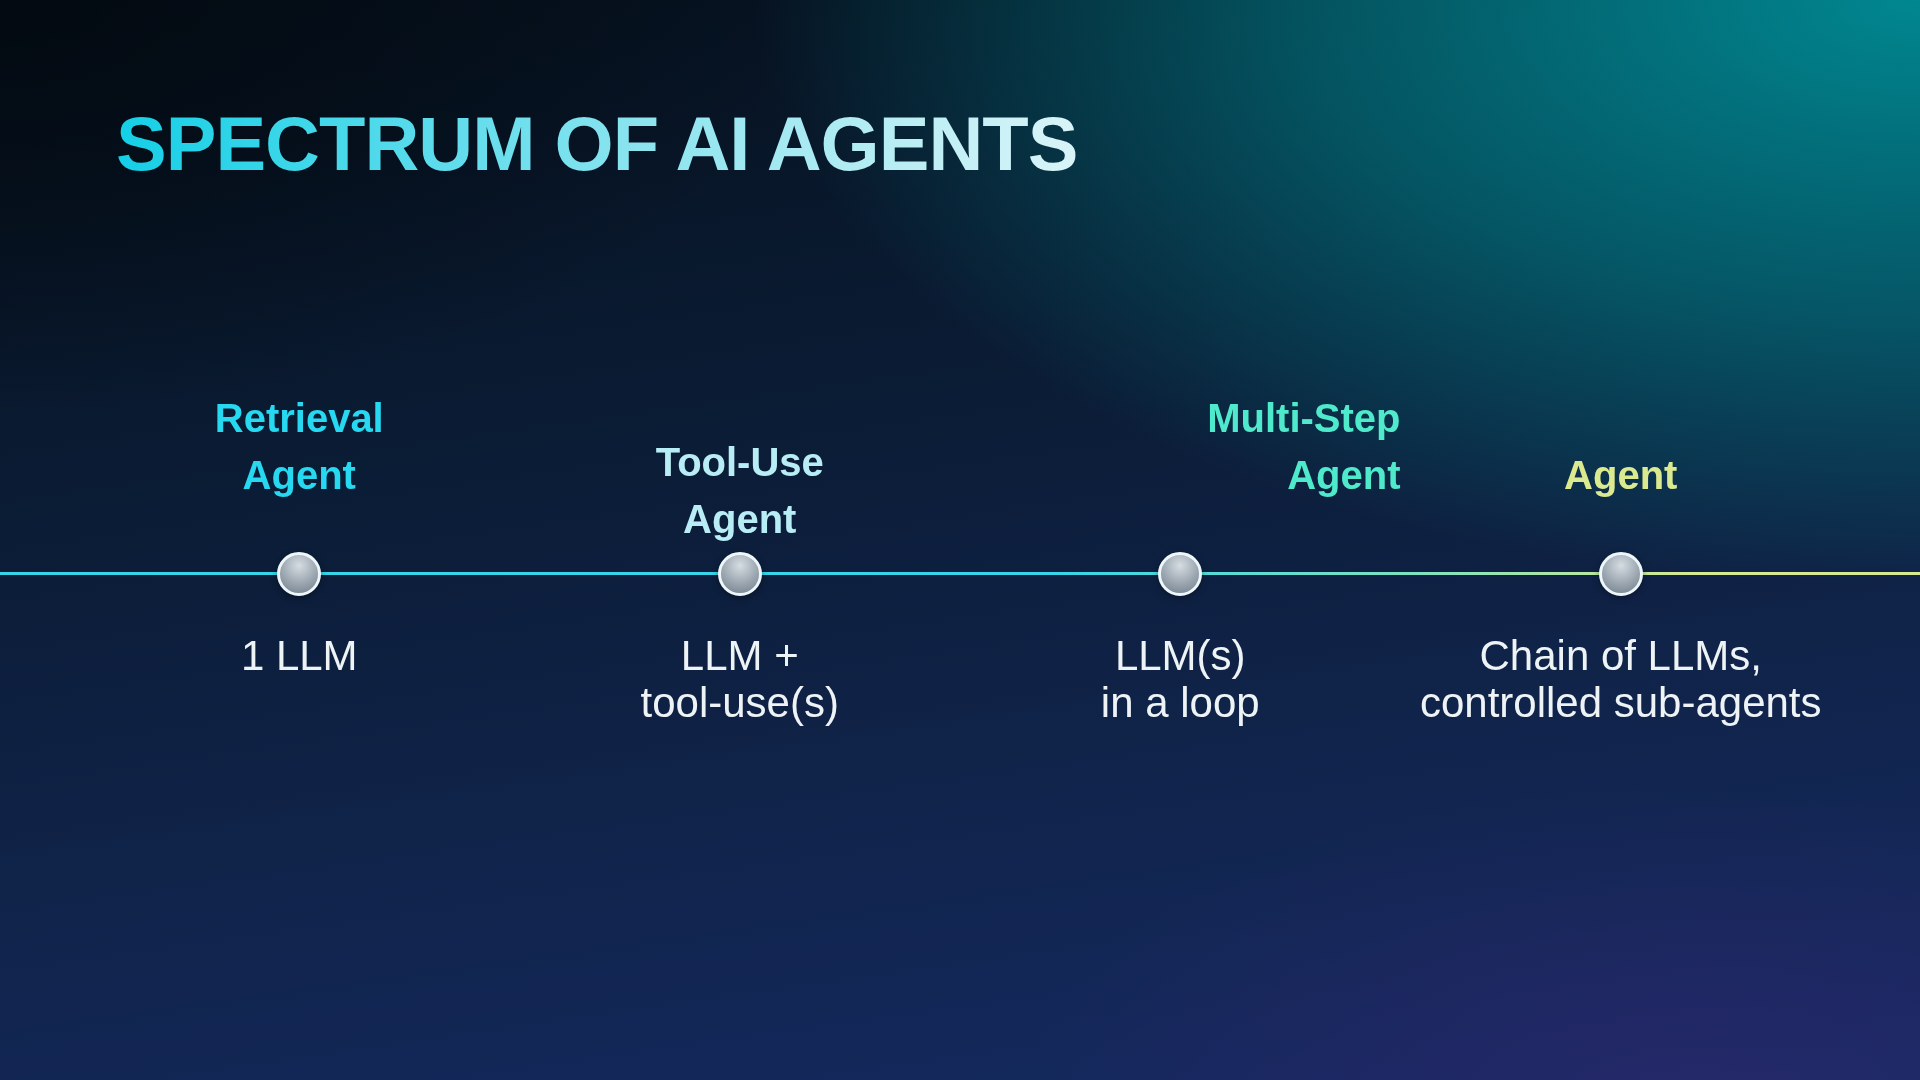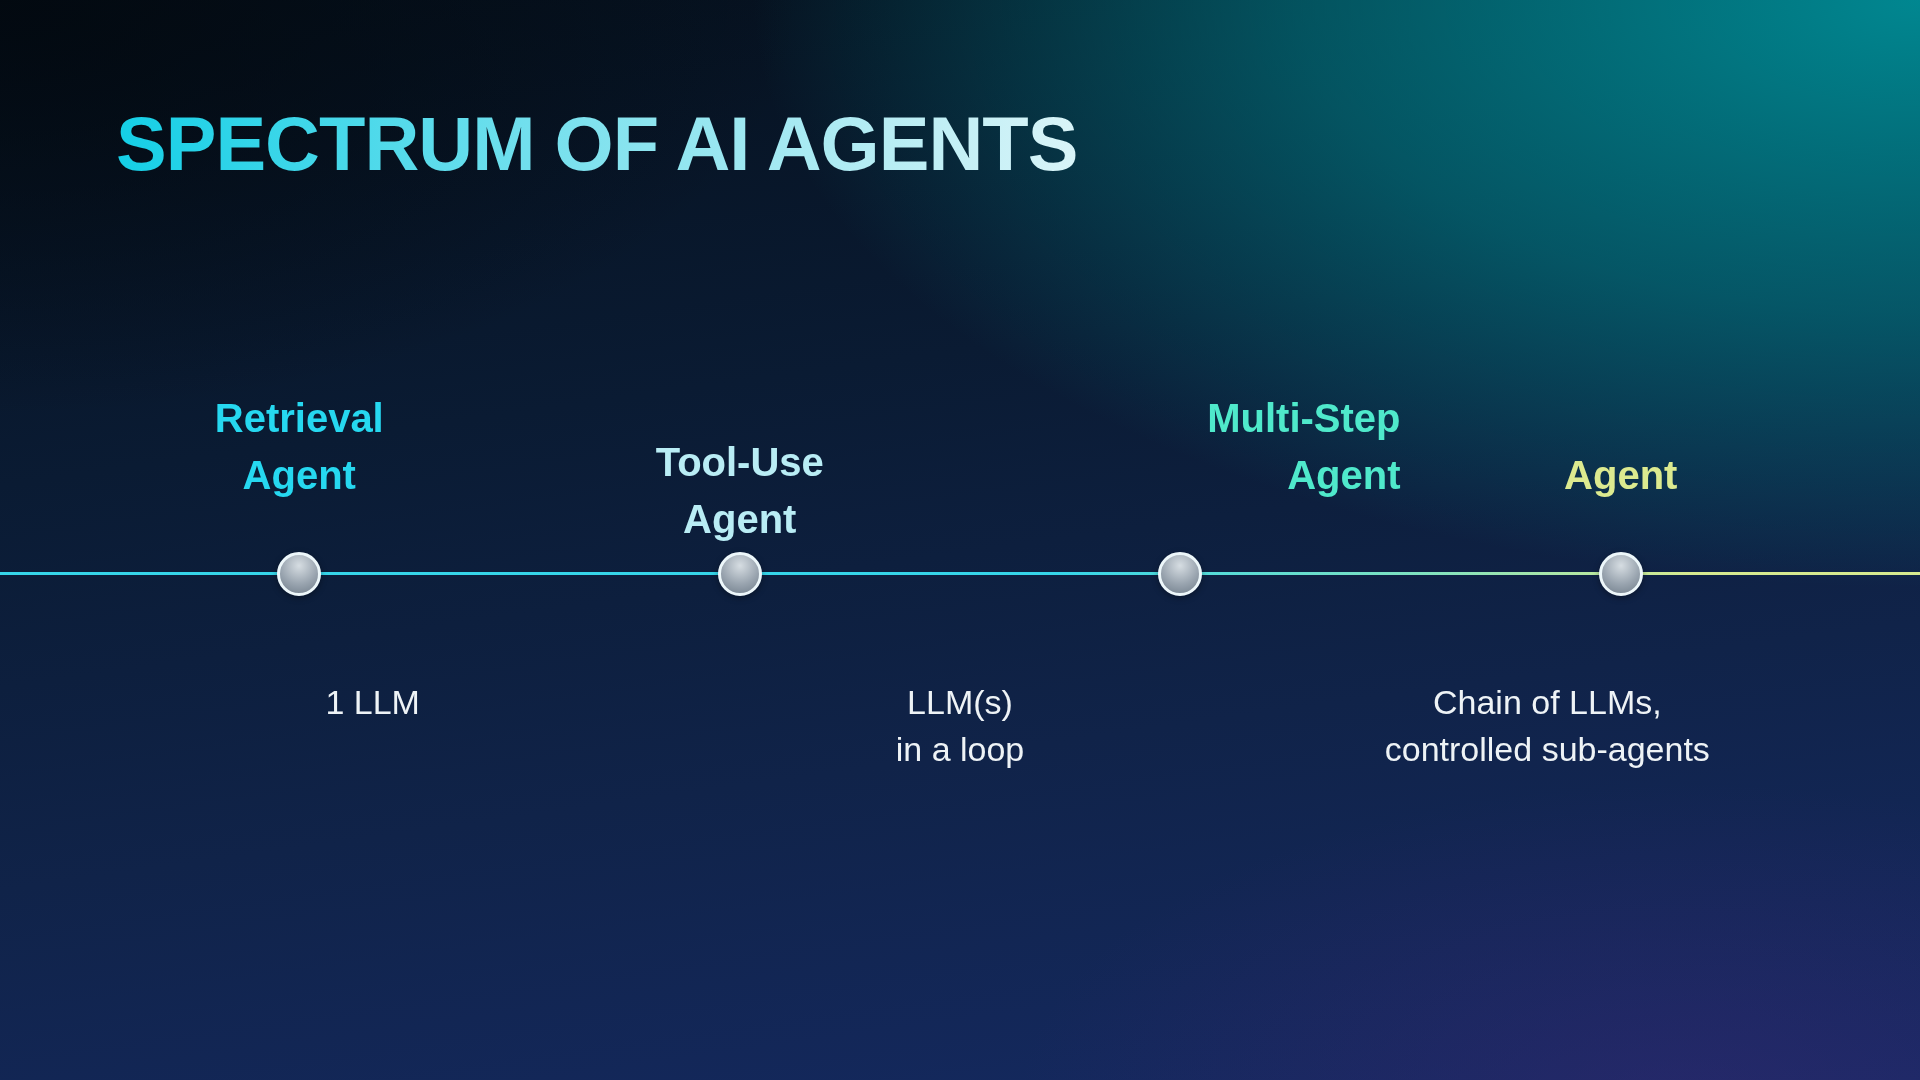--- a/index.html
+++ b/index.html
@@ -71,25 +71,24 @@
     position: absolute;
     left: 0;
     top: 572px;
     width: 1920px;
     height: 3px;
     z-index: 2;
   }
 
   .row.descs { top: 632px; }
   .desc {
-    font-size: 34px;
+    font-size: 42px;
     font-weight: 400;
     line-height: 47px;
     color: #eef3f6;
-    margin-top: 47px;
   }
 </style>
 </head>
 <body>
 
 <div class="slide">
 
   <div class="title" style="background-image: linear-gradient(90deg, rgb(20, 207, 230) 0%, rgb(140, 228, 239) 55%, rgb(217, 244, 248) 100%);">SPECTRUM OF AI AGENTS</div>
 
   <div class="row labels">
@@ -137,20 +136,26 @@
   </div>
 
   <div class="row descs">
     <div class="cell">
       <div class="desc">
         <span>1 LLM</span><br>
       </div>
     </div>
     <div class="cell">
       <div class="desc">
+        <span>LLM +</span><br>
+        <span>tool-use(s)</span>
+      </div>
+    </div>
+    <div class="cell">
+      <div class="desc">
         <span>LLM(s)</span><br>
         <span>in a loop</span>
       </div>
     </div>
     <div class="cell">
       <div class="desc">
         <span>Chain of LLMs,</span><br>
         <span>controlled sub-agents</span>
       </div>
     </div>

